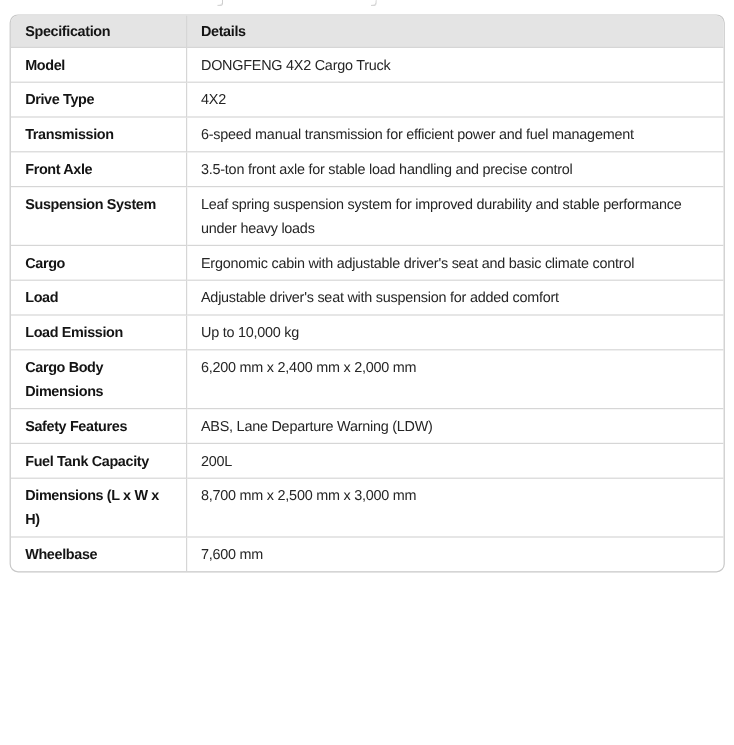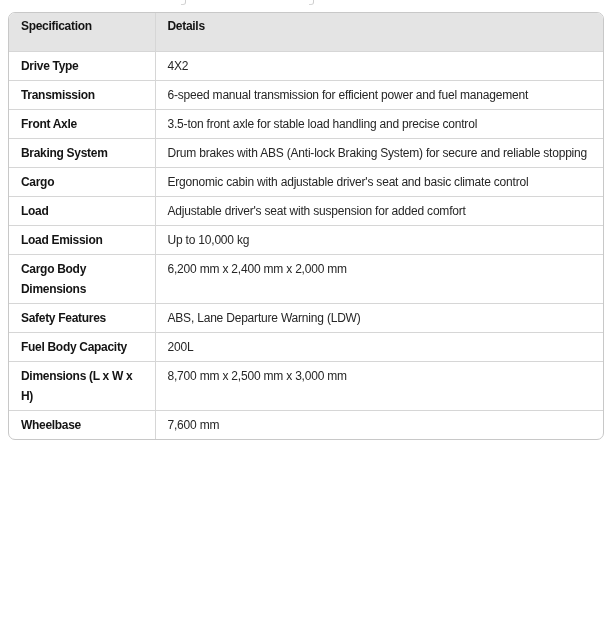--- a/index.html
+++ b/index.html
@@ -52,21 +52,21 @@
     padding: 4px 8px 4px 12px;
     font-size: 12px;
     line-height: 20px;
     border-top: 1px solid #d6d6d6;
     word-wrap: break-word;
   }
   thead th {
     background: #e4e4e4;
     border-top: none;
     padding-top: 3px;
-    padding-bottom: 15px;
+    padding-bottom: 3px;
     font-weight: bold;
     letter-spacing: -0.3px;
     color: #141414;
   }
   tbody th {
     font-weight: bold;
     letter-spacing: -0.3px;
     color: #141414;
   }
   td {
@@ -90,34 +90,38 @@
         <col class="c-detail">
       </colgroup>
     <thead>
       <tr>
         <th>Specification</th>
         <th>Details</th>
       </tr>
     </thead>
     <tbody>
       <tr>
+        <th>Model</th>
+        <td>DONGFENG 4X2 Cargo Truck</td>
+      </tr>
+      <tr>
         <th>Drive Type</th>
         <td>4X2</td>
       </tr>
       <tr>
         <th>Transmission</th>
         <td>6-speed manual transmission for efficient power and fuel management</td>
       </tr>
       <tr>
         <th>Front Axle</th>
         <td>3.5-ton front axle for stable load handling and precise control</td>
       </tr>
       <tr>
-        <th>Braking System</th>
-        <td>Drum brakes with ABS (Anti-lock Braking System) for secure and reliable stopping</td>
+        <th>Suspension System</th>
+        <td>Leaf spring suspension system for improved durability and stable performance under heavy loads</td>
       </tr>
       <tr>
         <th>Cargo</th>
         <td>Ergonomic cabin with adjustable driver's seat and basic climate control</td>
       </tr>
       <tr>
         <th>Load</th>
         <td>Adjustable driver's seat with suspension for added comfort</td>
       </tr>
       <tr>
@@ -126,21 +130,21 @@
       </tr>
       <tr>
         <th>Cargo Body Dimensions</th>
         <td>6,200 mm x 2,400 mm x 2,000 mm</td>
       </tr>
       <tr>
         <th>Safety Features</th>
         <td>ABS, Lane Departure Warning (LDW)</td>
       </tr>
       <tr>
-        <th>Fuel Body Capacity</th>
+        <th>Fuel Tank Capacity</th>
         <td>200L</td>
       </tr>
       <tr>
         <th>Dimensions (L x W x H)</th>
         <td>8,700 mm x 2,500 mm x 3,000 mm</td>
       </tr>
       <tr>
         <th>Wheelbase</th>
         <td>7,600 mm</td>
       </tr>

